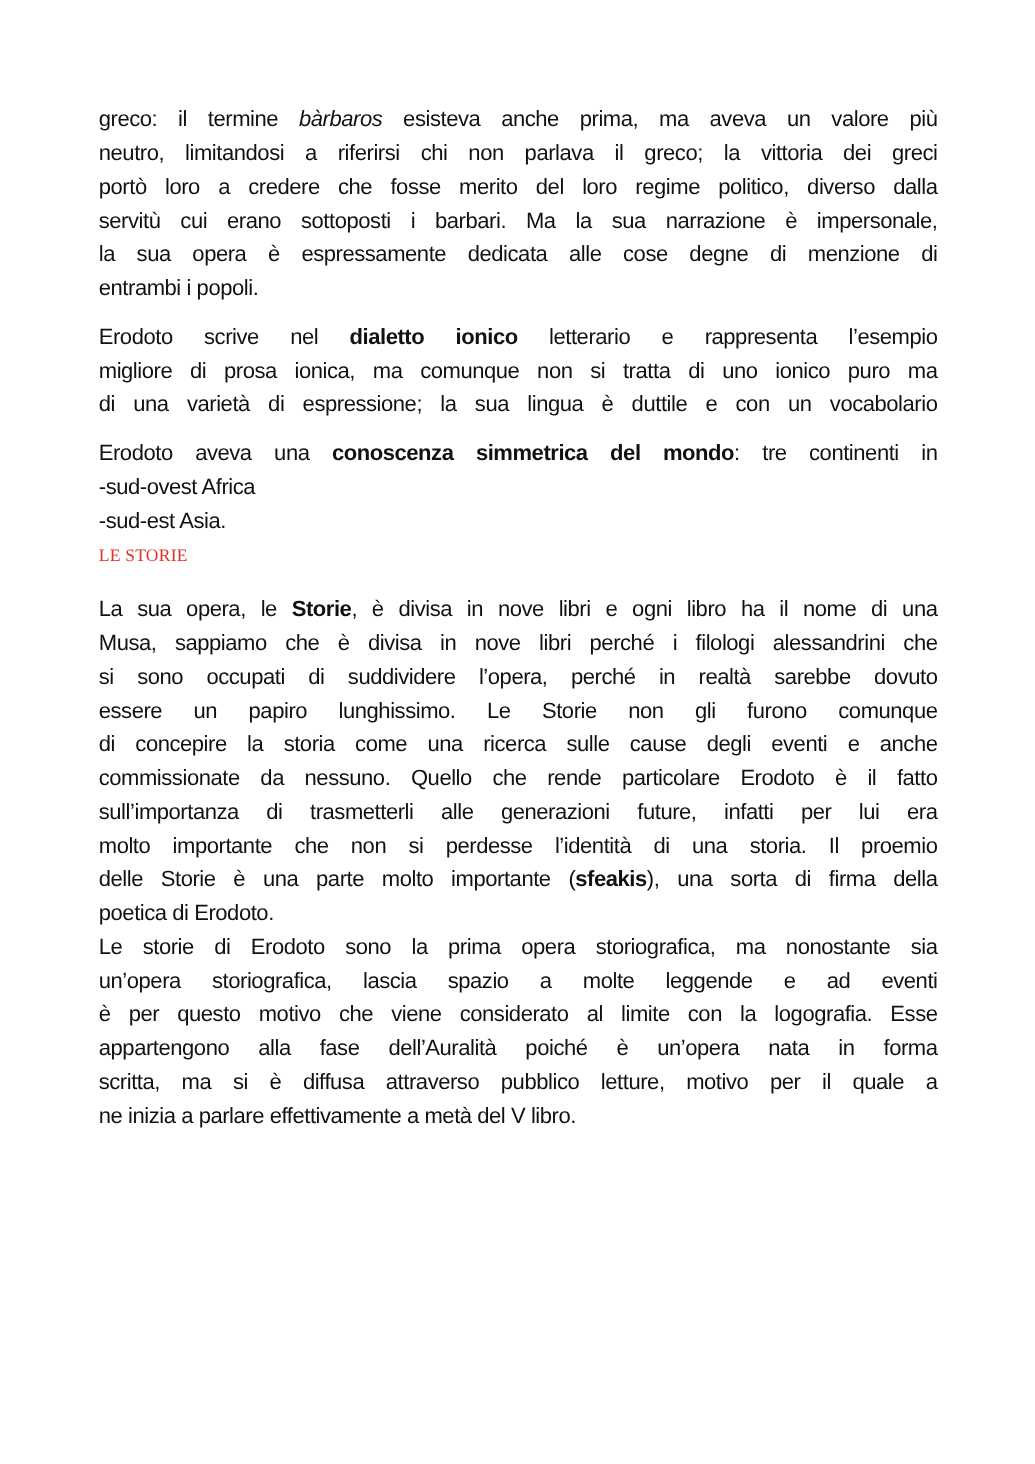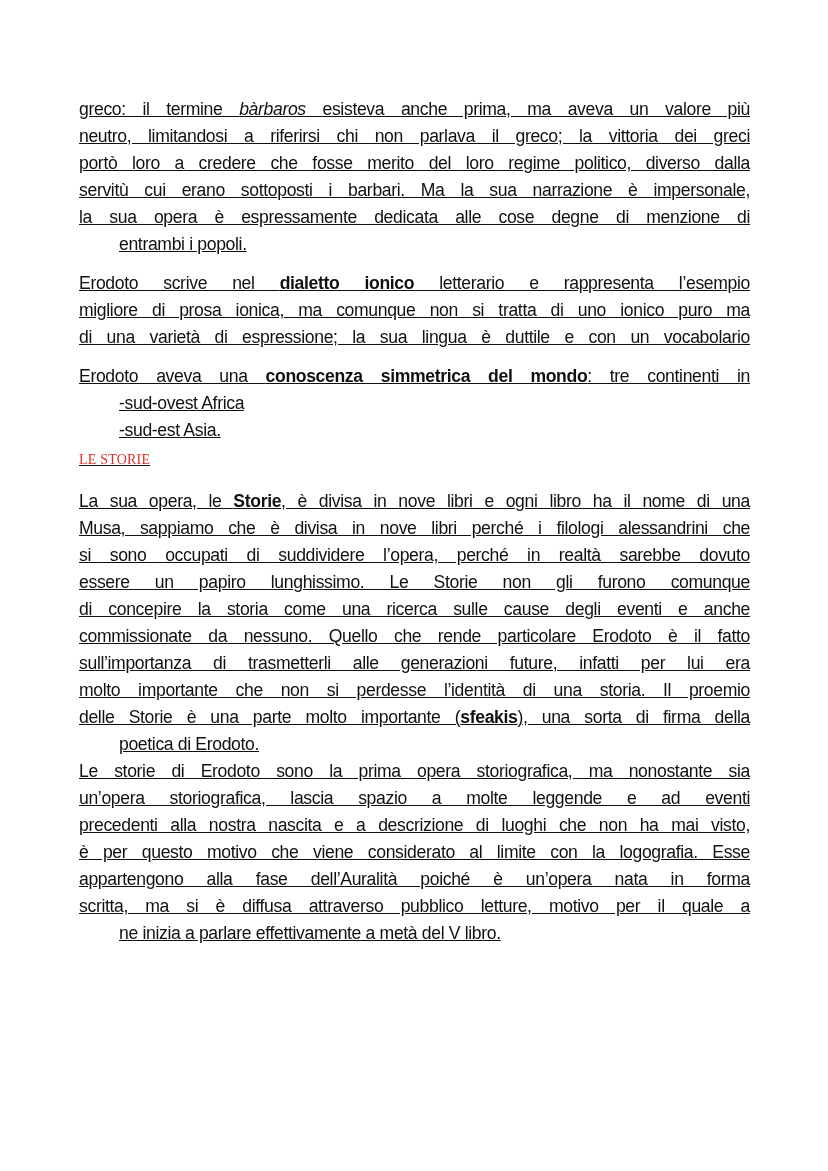--- a/index.html
+++ b/index.html
@@ -1,31 +1,30 @@
 <!DOCTYPE html>
 <html><head>
 <meta charset="utf-8">
 <style>
   html, body { margin: 0; padding: 0; background: #ffffff; }
   body { width: 828px; height: 1171px; position: relative; overflow: hidden; }
   .page {
     position: absolute;
     left: 79px;
-    top: 96px;
+    top: 82px;
     width: 671px;
     font-family: "Liberation Sans", sans-serif;
     font-size: 17.6px;
     line-height: 27px;
     color: #111111;
     letter-spacing: -0.35px;
-    text-decoration: underline;
   }
   .para { margin: 0 0 12px 0; text-align: justify; text-align-last: left; }
   .para.tight { margin-bottom: 0; }
-  .line { display: block; margin-left: 40px; }
+  .line { display: block; }
   .just { text-align: justify; text-align-last: justify; display: block; }
   b { font-weight: bold; }
   i { font-style: italic; }
   .heading {
     font-family: "Liberation Serif", serif;
     color: #e0302a;
     font-size: 14px;
     letter-spacing: 0.2px;
     line-height: 28px;
     margin: 2px 0 14px 0;
@@ -69,20 +68,19 @@
     <span class="just">commissionate da nessuno. Quello che rende particolare Erodoto è il fatto</span>
     <span class="just">sull’importanza di trasmetterli alle generazioni future, infatti per lui era</span>
     <span class="just">molto importante che non si perdesse l’identità di una storia. Il proemio</span>
     <span class="just"><span>delle Storie è una parte molto importante (</span><b>sfeakis</b><span>), una sorta di firma della</span></span>
     <span class="line">poetica di Erodoto.</span>
   </div>
 
   <div class="para">
     <span class="just">Le storie di Erodoto sono la prima opera storiografica, ma nonostante sia</span>
     <span class="just">un’opera storiografica, lascia spazio a molte leggende e ad eventi</span>
-    <span class="just">precedenti alla nostra nascita e a descrizione di luoghi che non ha mai visto,</span>
     <span class="just">è per questo motivo che viene considerato al limite con la logografia. Esse</span>
     <span class="just">appartengono alla fase dell’Auralità poiché è un’opera nata in forma</span>
     <span class="just">scritta, ma si è diffusa attraverso pubblico letture, motivo per il quale a</span>
     <span class="line">ne inizia a parlare effettivamente a metà del V libro.</span>
   </div>
 
 </div>
 
 </body></html>

